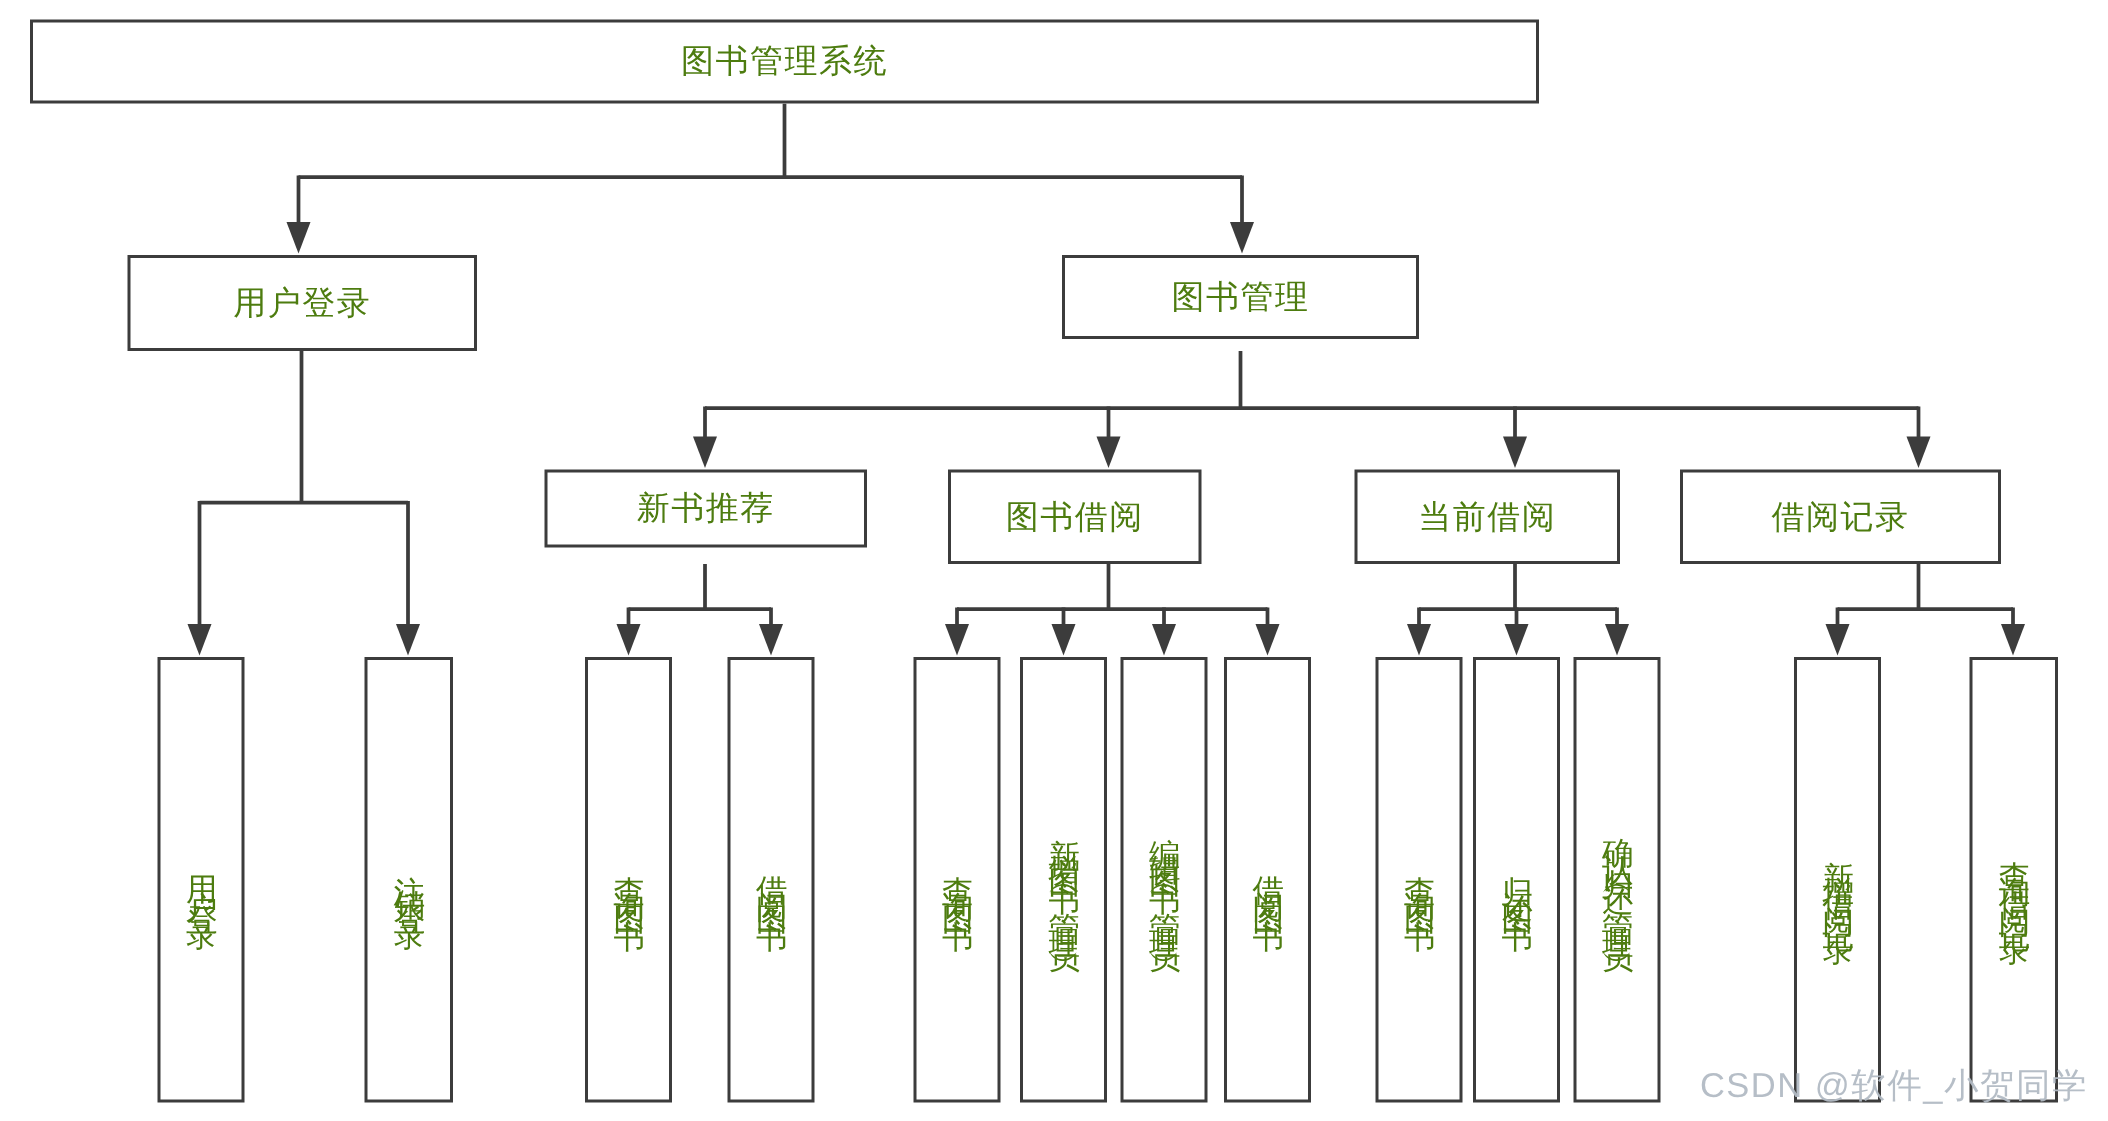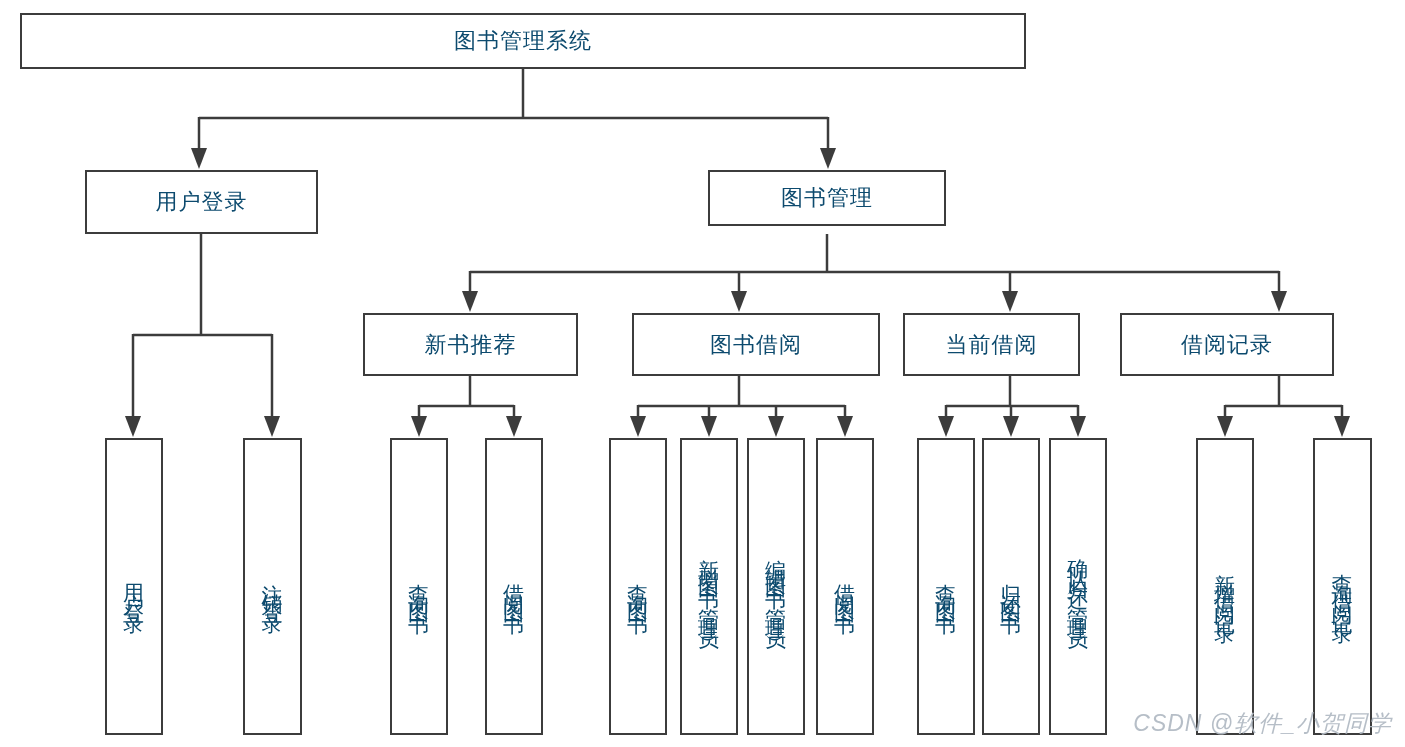--- a/index.html
+++ b/index.html
@@ -3,34 +3,33 @@
 <meta charset="utf-8">
 <style>
   html,body{margin:0;padding:0;background:#ffffff;}
   #stage{
     position:relative;width:1405px;height:747px;background:#ffffff;overflow:hidden;
     font-family:"Liberation Sans","DejaVu Sans",sans-serif;
   }
   #wires{position:absolute;left:0;top:0;z-index:1;}
   .box{
     position:absolute;z-index:2;box-sizing:border-box;background:#ffffff;
-    border:2.5px solid #3c3c3c;color:#0c4a6e;
+    border:2.5px solid #3c3c3c;color:#4d7c0f;
     display:flex;align-items:center;justify-content:center;
     overflow:hidden;
   }
   .h{font-size:22px;letter-spacing:1px;}
   .v{
     writing-mode:vertical-rl;text-orientation:upright;
     font-size:21px;letter-spacing:10px;line-height:1;
   }
   .watermark{
     position:absolute;right:13px;bottom:8px;z-index:3;
     font-size:23px;color:rgba(178,186,196,0.95);letter-spacing:1px;
     white-space:nowrap;
-    font-style:italic;
   }
 </style>
 </head>
 <body>
 
 <div id="stage">
 
   <svg id="wires" width="1405" height="747" viewBox="0 0 1405 747">
     <g stroke="#3c3c3c" stroke-width="2.5" fill="none">
 
@@ -104,24 +103,24 @@
     <span>图书管理系统</span>
   </div>
 
   <div class="box h" style="left:85px;top:170px;width:233px;height:64px">
     <span>用户登录</span>
   </div>
   <div class="box h" style="left:708px;top:170px;width:238px;height:56px">
     <span>图书管理</span>
   </div>
 
-  <div class="box h" style="left:363px;top:313px;width:215px;height:63px">
+  <div class="box h" style="left:363px;top:313px;width:215px;height:52px">
     <span>新书推荐</span>
   </div>
-  <div class="box h" style="left:632px;top:313px;width:248px;height:63px">
+  <div class="box h" style="left:632px;top:313px;width:169px;height:63px">
     <span>图书借阅</span>
   </div>
   <div class="box h" style="left:903px;top:313px;width:177px;height:63px">
     <span>当前借阅</span>
   </div>
   <div class="box h" style="left:1120px;top:313px;width:214px;height:63px">
     <span>借阅记录</span>
   </div>
 
   <div class="box v" style="left:105px;top:438px;width:58px;height:297px">

